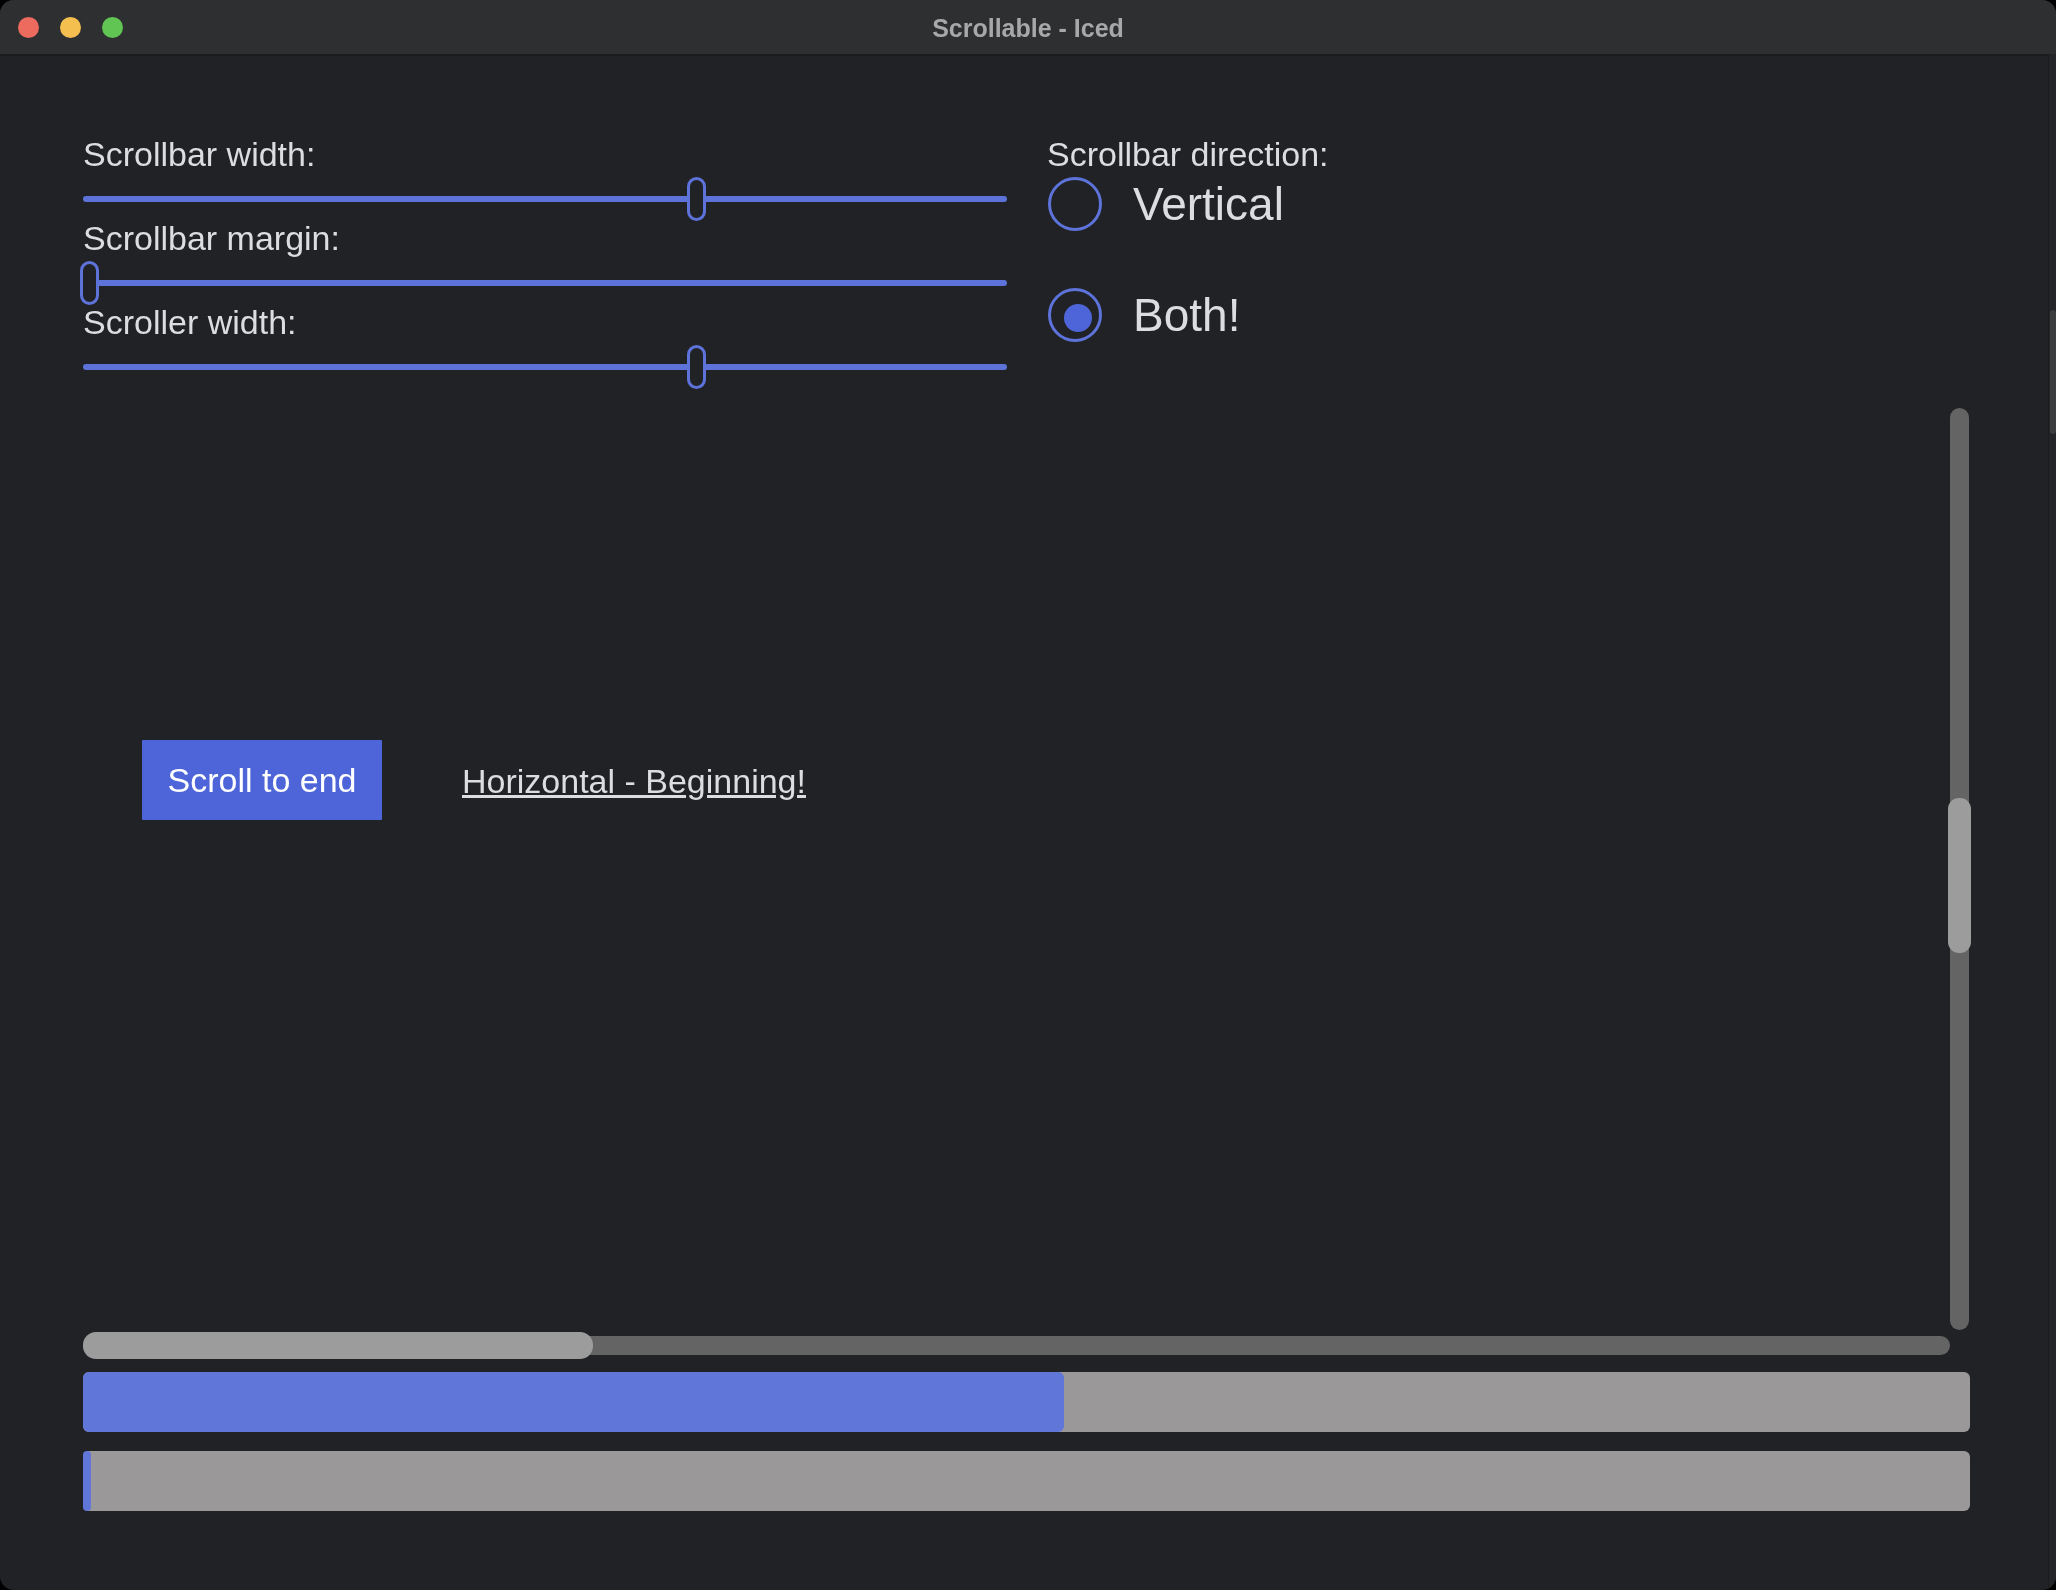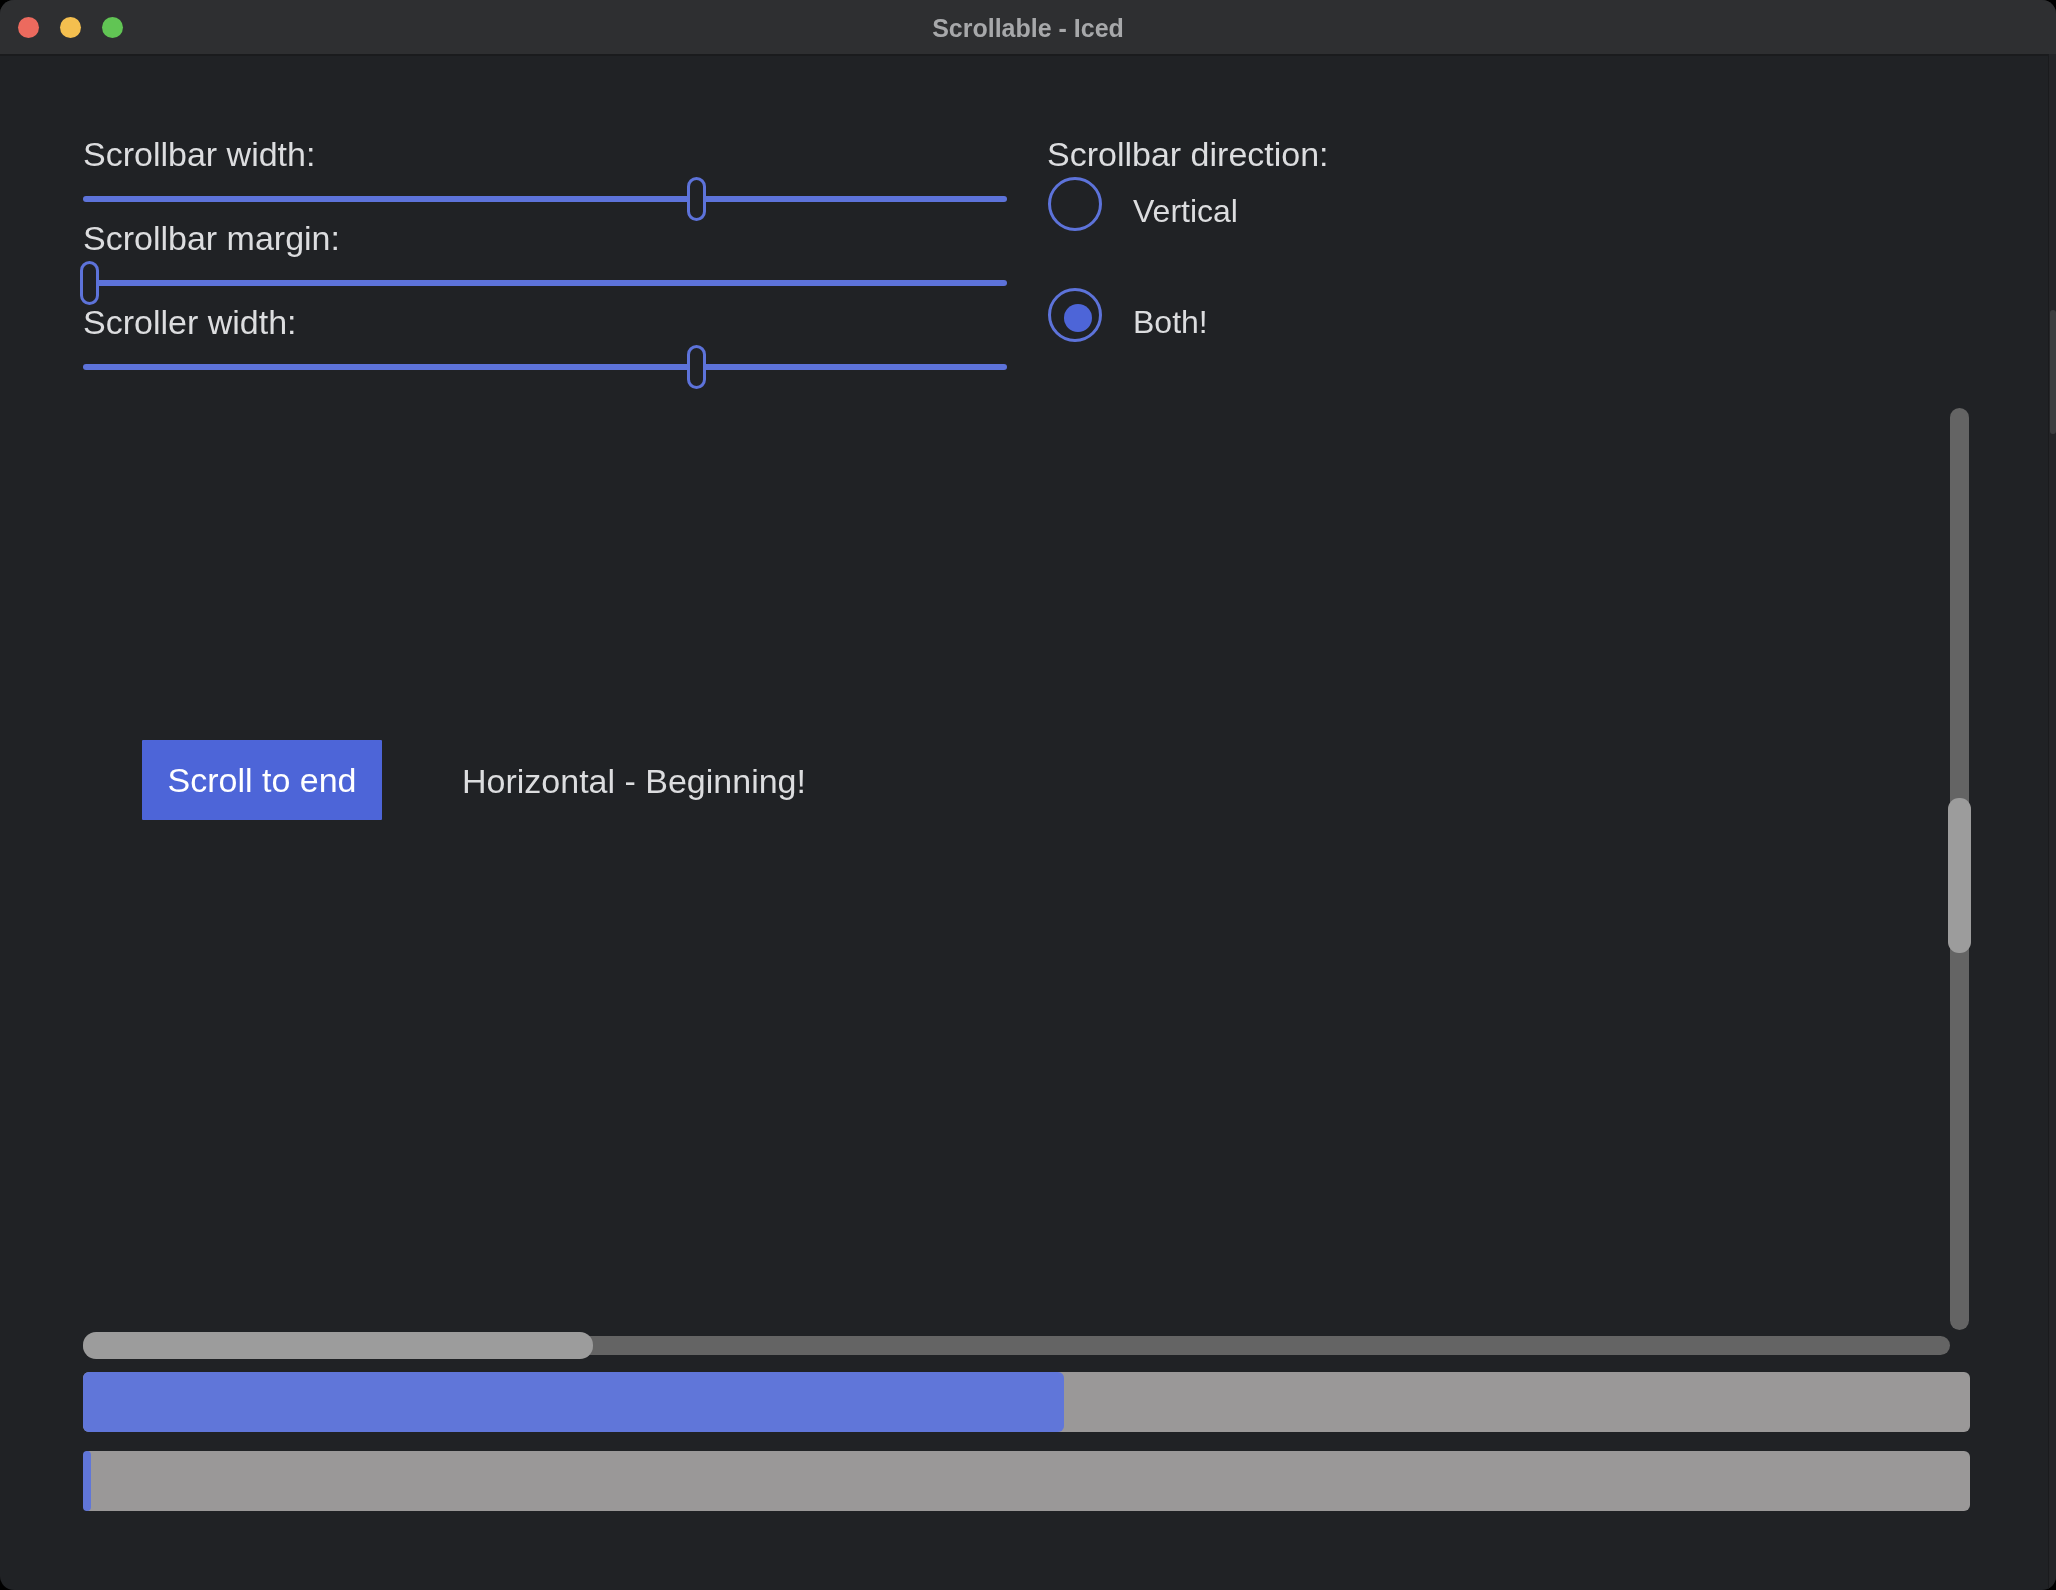--- a/index.html
+++ b/index.html
@@ -32,25 +32,25 @@
   .slider.s0{top:177px;} .slider.s1{top:261px;} .slider.s2{top:345px;}
   .rail{position:absolute;left:0;right:0;top:19px;height:6px;background:var(--accent-light);border-radius:3px;}
   .handle{position:absolute;top:0;width:19px;height:44px;box-sizing:border-box;border:3px solid var(--accent-light);background:var(--bg);border-radius:10px;}
 
   
   .radio-row{position:absolute;left:1048px;width:420px;height:54px;}
   .radio-row.r0{top:177px;} .radio-row.r1{top:233px;} .radio-row.r2{top:288px;}
   .radio-circle{position:absolute;left:0;top:0;width:54px;height:54px;box-sizing:border-box;border:3px solid var(--accent-light);border-radius:50%;}
   .radio-dot{position:absolute;left:13px;top:13px;width:28px;height:28px;border-radius:50%;background:var(--accent);display:none;}
   .radio-row.selected .radio-dot{display:block;}
-  .radio-label{position:absolute;left:85px;top:14px;font-size:32px;line-height:40px;color:var(--text);white-space:nowrap;}
+  .radio-label{position:absolute;left:85px;top:7px;font-size:46px;line-height:40px;color:var(--text);white-space:nowrap;}
 
   
   .btn{position:absolute;left:142px;top:740px;width:240px;height:80px;background:var(--accent);border:none;border-radius:1px;color:#ffffff;font-size:34px;font-family:inherit;cursor:pointer;}
-  .status{position:absolute;left:462px;top:761px;font-size:34px;line-height:40px;color:var(--text);white-space:nowrap;}
+  .status{position:absolute;left:462px;top:761px;font-size:34px;line-height:40px;color:var(--text);white-space:nowrap;text-decoration:underline;}
 
   
   .v-track{position:absolute;left:1950px;top:408px;width:19px;height:922px;background:var(--track-gray);border-radius:10px;}
   .v-thumb{position:absolute;left:-2px;width:23px;background:var(--thumb-gray);border-radius:11px;}
   .h-track{position:absolute;left:83px;top:1336px;width:1867px;height:19px;background:var(--track-gray);border-radius:10px;}
   .h-thumb{position:absolute;top:-4px;height:27px;background:var(--thumb-gray);border-radius:13px;}
 
   
   .progress{position:absolute;left:83px;width:1887px;height:60px;background:var(--progress-gray);border-radius:6px;}
   .progress.p0{top:1372px;} .progress.p1{top:1451px;}

